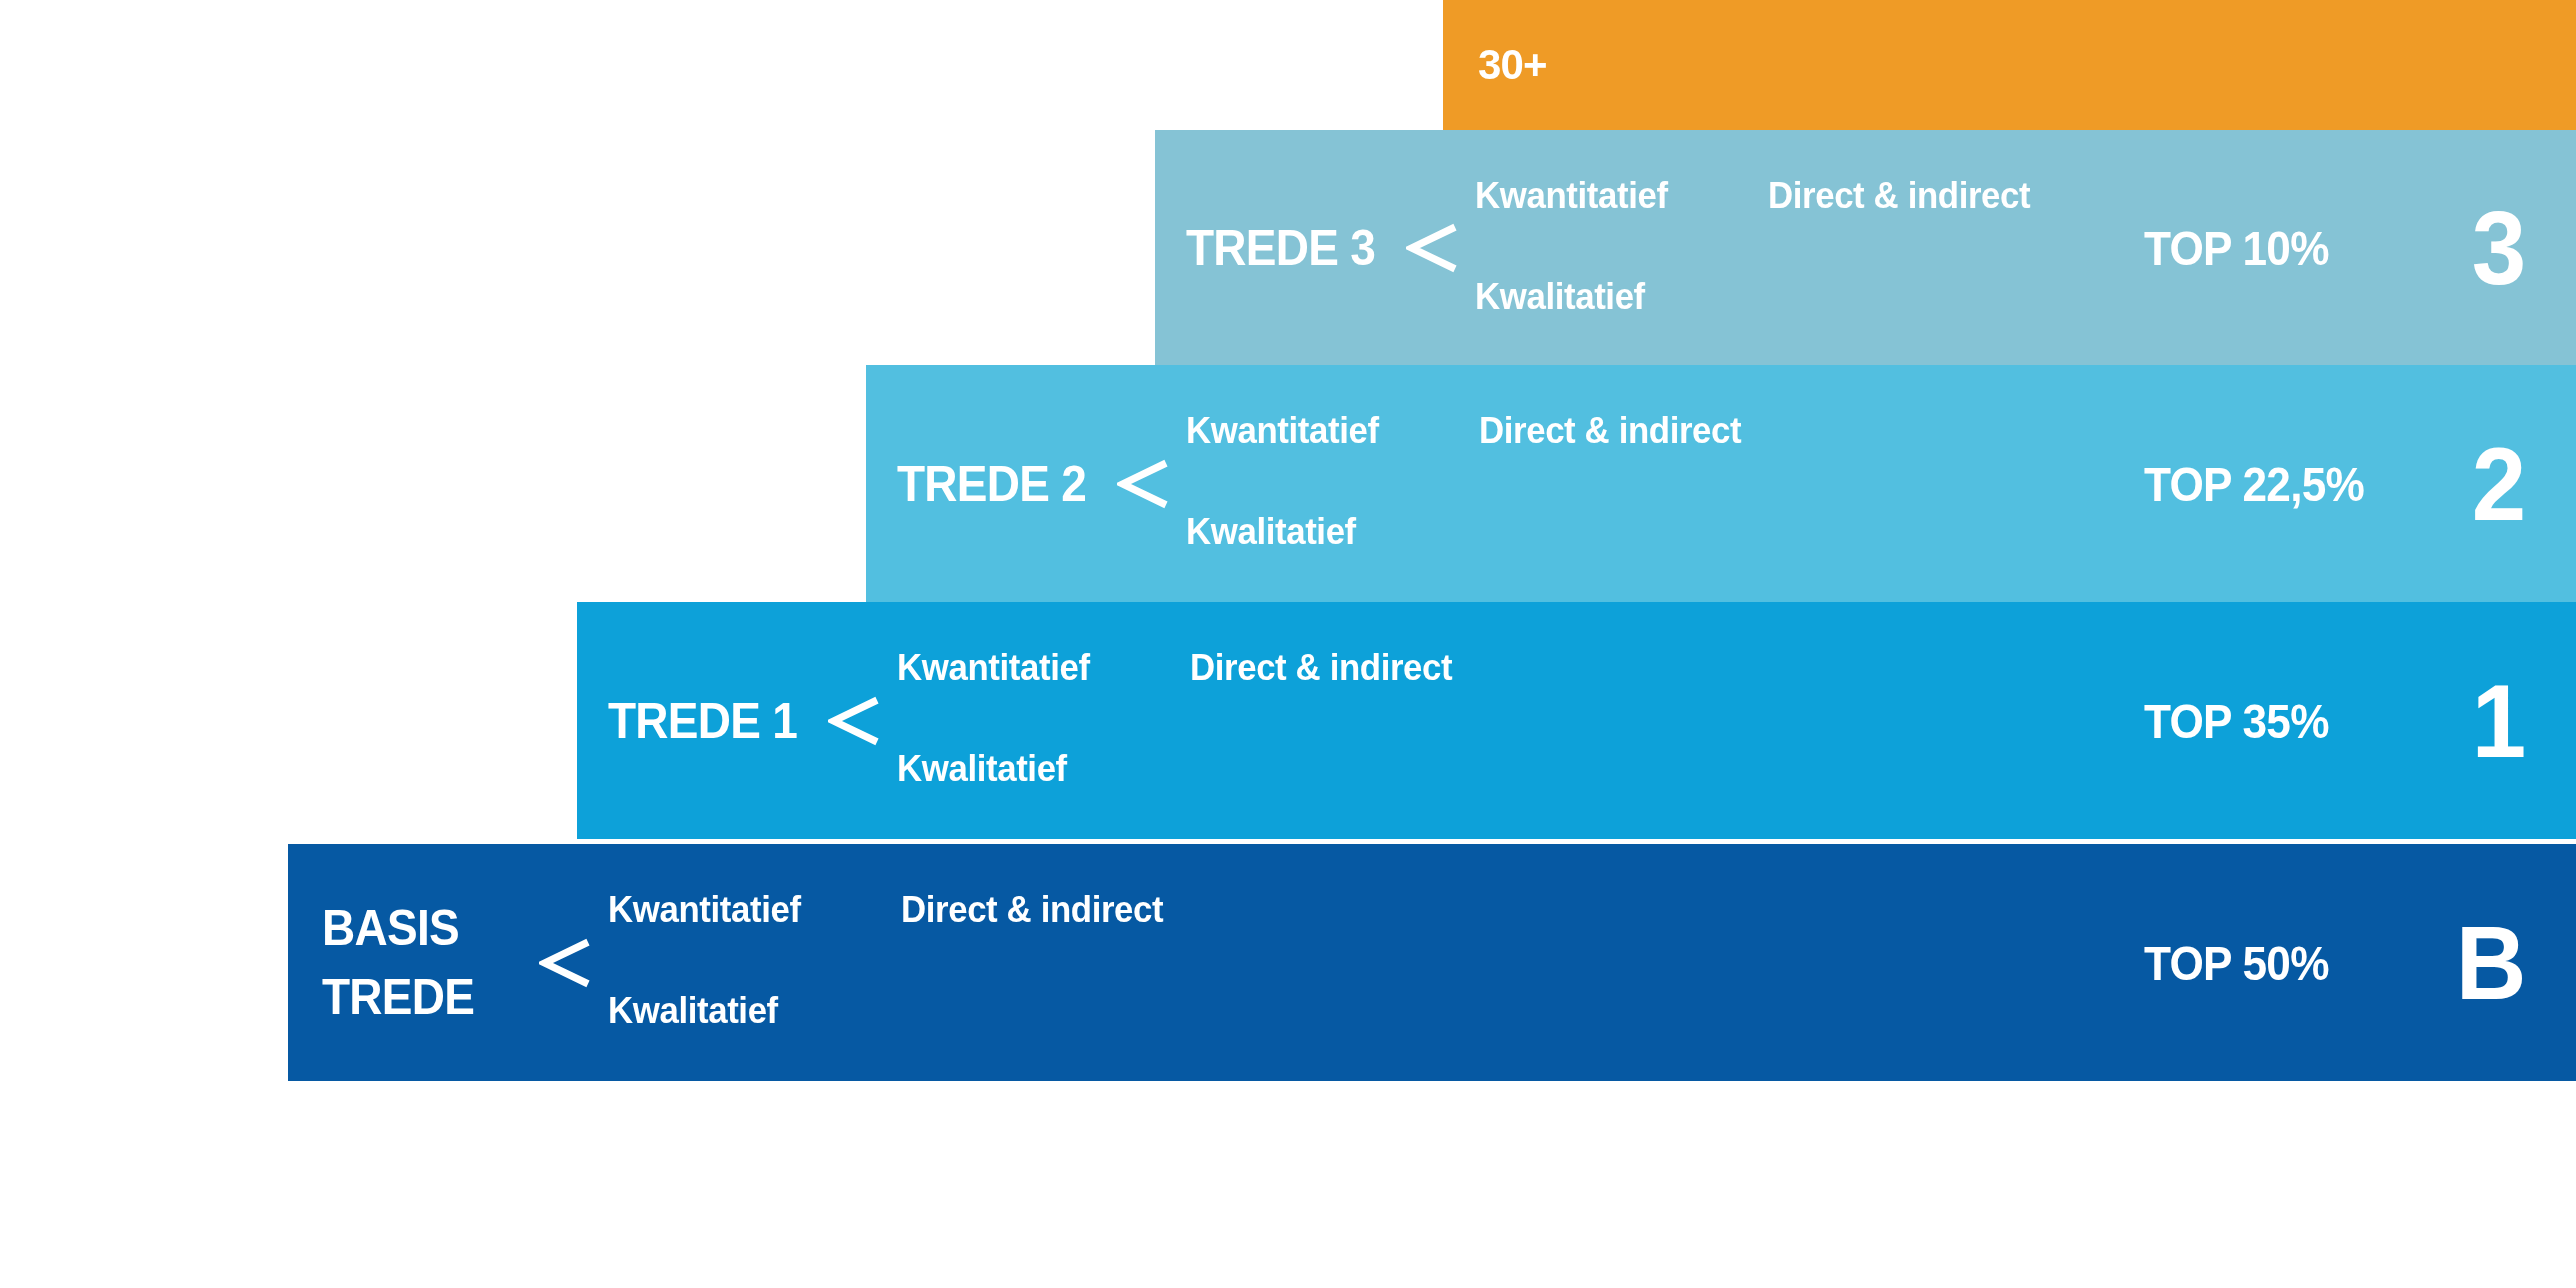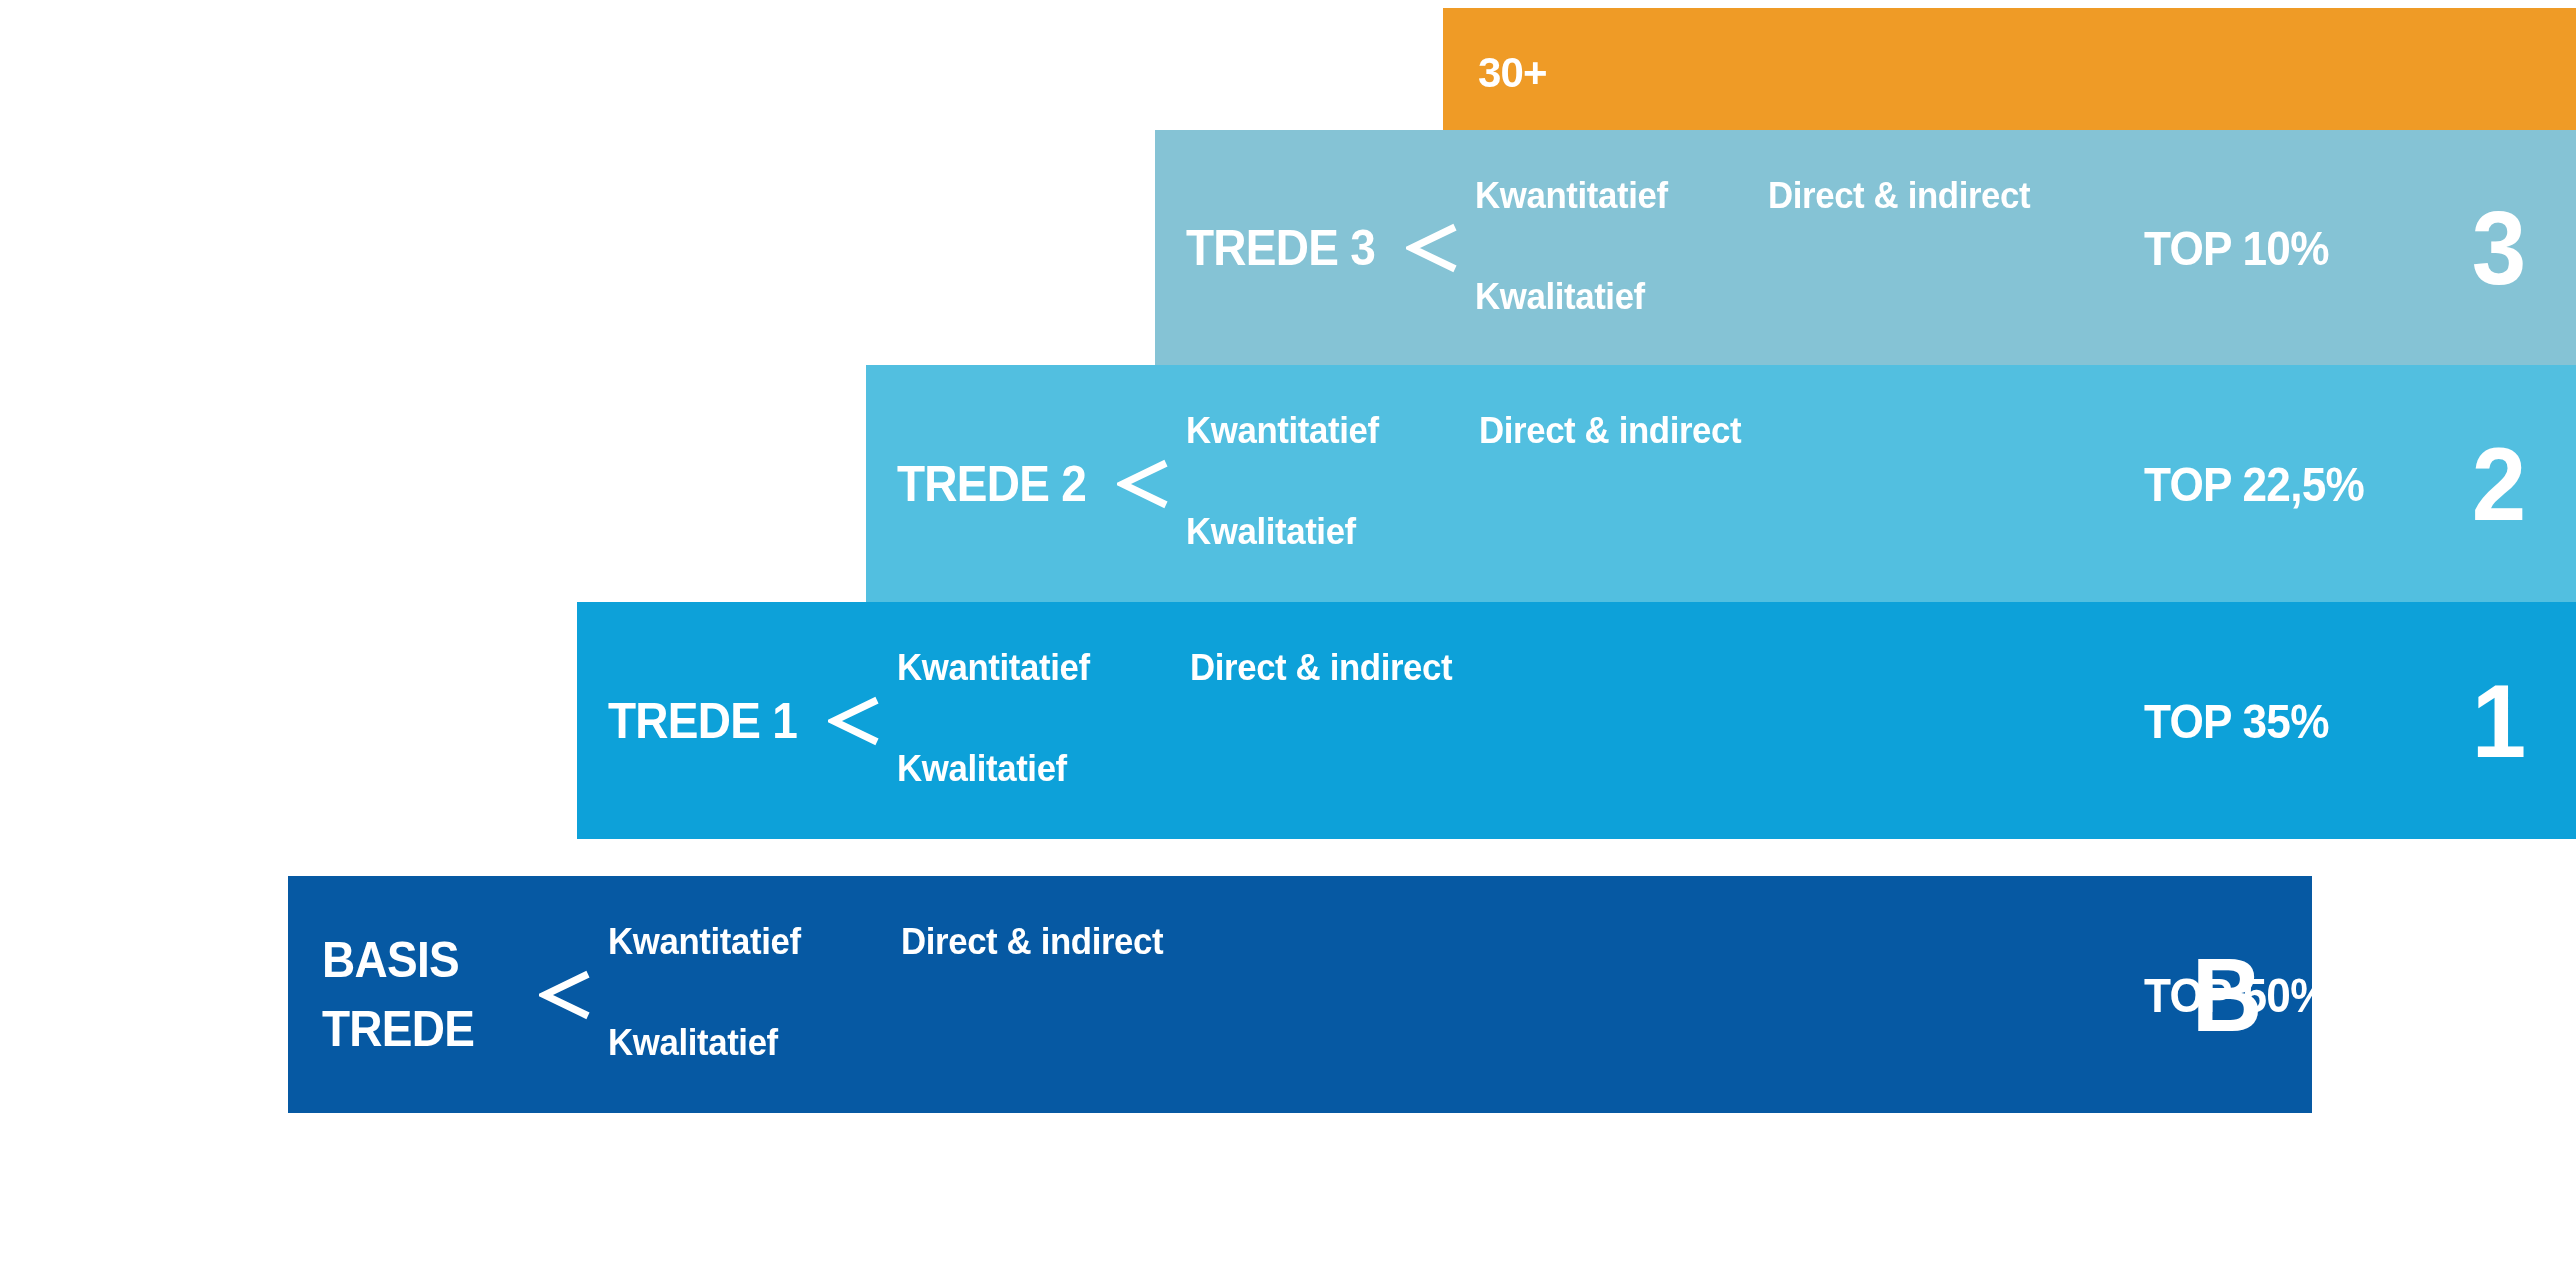--- a/index.html
+++ b/index.html
@@ -7,25 +7,25 @@
     width: 2576px; height: 1288px;
     background: #FFFFFF;
     font-family: "Liberation Sans", sans-serif;
     overflow: hidden;
   }
   #stage { position: relative; width: 2576px; height: 1288px; }
 
   .bar { position: absolute; color: #FFFFFF; }
 
   
-  .bar-30    { left: 1443px; top: 0;      width: 1133px; height: 130px; margin-top: 8px; }
+  .bar-30    { left: 1443px; top: 0;      width: 1133px; height: 130px; }
   .step3     { left: 1155px; top: 130px;  width: 1421px; height: 235px; }
   .step2     { left: 866px; top: 365px;  width: 1710px; height: 237px; }
   .step1     { left: 577px;  top: 602px;  width: 1999px; height: 237px; }
-  .basis     { left: 288px;  top: 876px; width: 2024px; height: 237px; }
+  .basis     { left: 288px;  top: 844px; width: 2288px; height: 237px; }
   .aspirant  { left: 0;      top: 1077px; width: 2576px; height: 211px; }
 
   .t30 {
     position: absolute; left: 35px; top: 50%;
     transform: translateY(-50%);
     font-size: 42px; font-weight: bold; letter-spacing: -0.8px;
   }
 
   .title {
     position: absolute; left: 31px; top: 50%;

